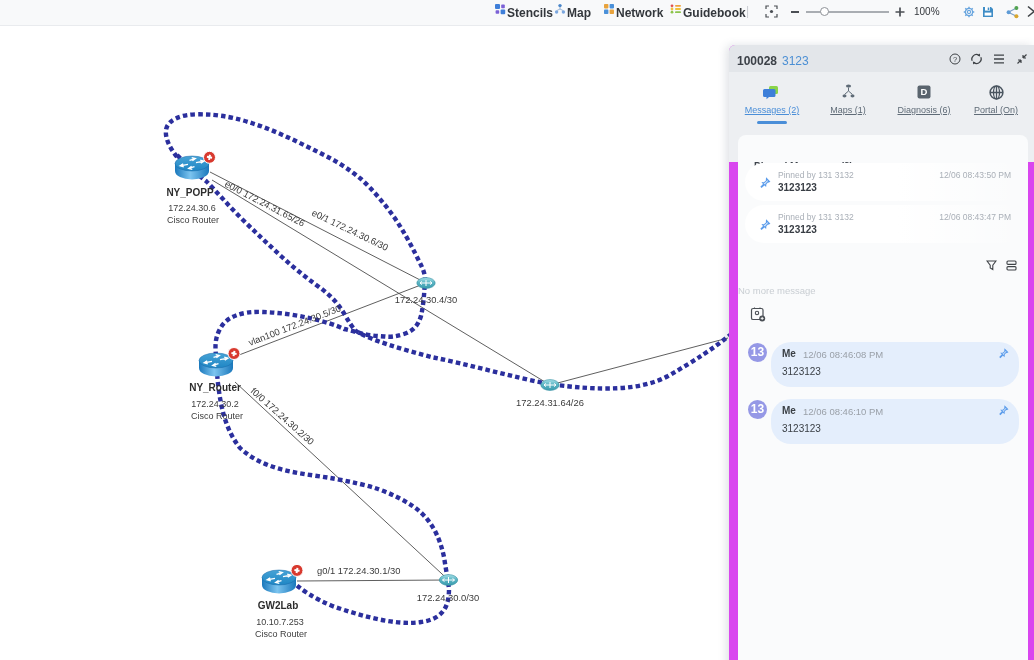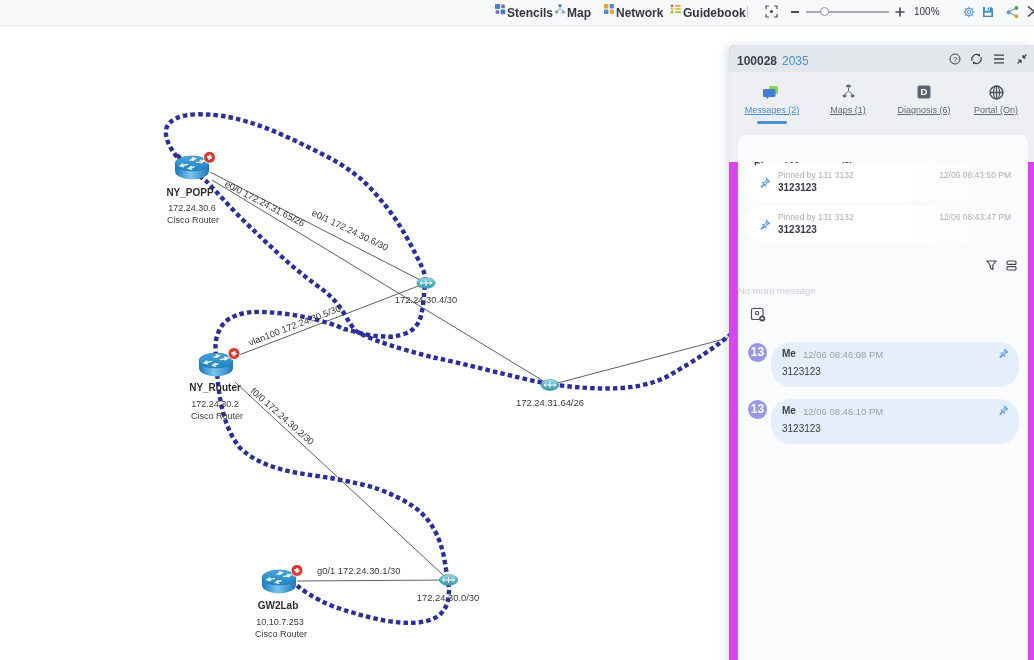--- a/index.html
+++ b/index.html
@@ -190,21 +190,21 @@
     <circle cx="10.4" cy="3" r="2" fill="#52a352"></circle>
     <circle cx="10.4" cy="11.2" r="2" fill="#d8a62f"></circle>
   </svg>
   <svg class="abs" style="left:1026px;top:5px" width="10" height="13" viewBox="0 0 10 13">
     <path d="M 2,1.5 L 8,6.5 L 2,11.5" stroke="#3f4347" stroke-width="1.6" fill="none"></path>
   </svg>
 </div>
 <div id="panel">
   <div id="ptitle">
       <span class="t1">100028</span>
-      <span class="t2">2035</span>
+      <span class="t2">3123</span>
     <svg class="abs" style="left:220px;top:8px" width="12" height="12" viewBox="0 0 12 12">
       <circle cx="6" cy="6" r="5" fill="none" stroke="#3f4347" stroke-width="1"></circle>
       <text x="6" y="8.6" text-anchor="middle" font-size="7.5" fill="#3f4347">?</text>
     </svg>
     <svg class="abs" style="left:241px;top:8px" width="13" height="12" viewBox="0 0 13 12">
       <path d="M 2.2,7.8 A 4.3,4.3 0 0 1 3.2,2.9 A 4.6,4.6 0 0 1 9.3,2.6" fill="none" stroke="#3f4347" stroke-width="1.3"></path>
       <path d="M 10.8,4.2 A 4.3,4.3 0 0 1 9.8,9.1 A 4.6,4.6 0 0 1 3.7,9.4" fill="none" stroke="#3f4347" stroke-width="1.3"></path>
       <path d="M 9.9,0.6 L 10.1,3.4 L 7.4,2.8 Z" fill="#3f4347"></path>
       <path d="M 3.1,11.4 L 2.9,8.6 L 5.6,9.2 Z" fill="#3f4347"></path>
     </svg>

